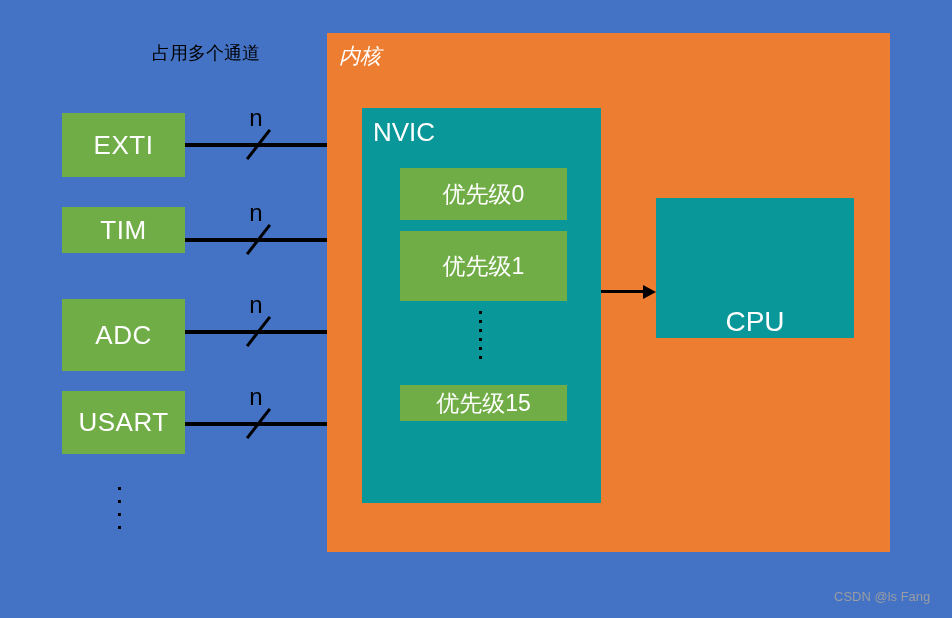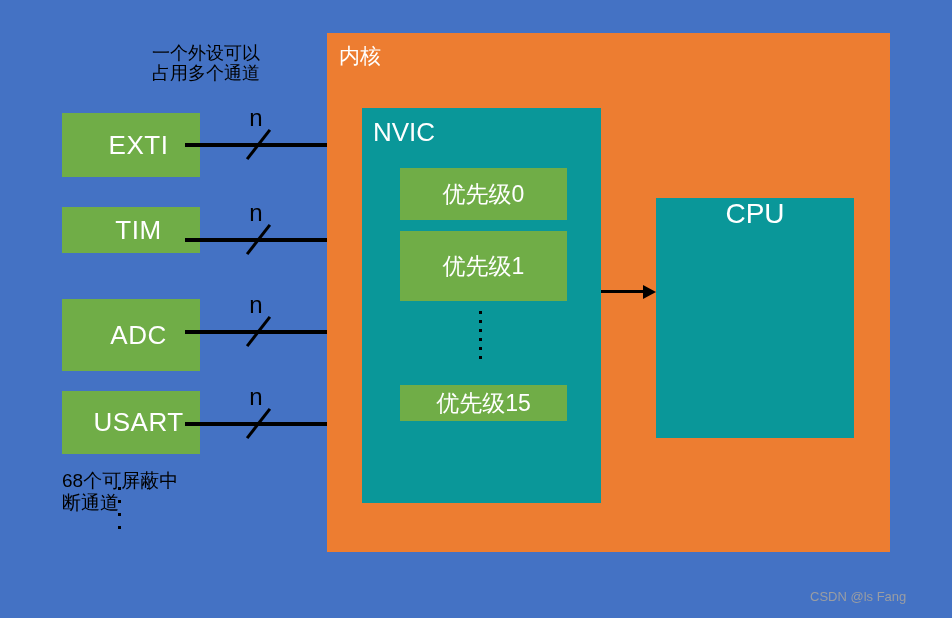--- a/index.html
+++ b/index.html
@@ -18,21 +18,20 @@
     position: absolute;
     left: 62px;
     width: 123px;
     background: #70AD47;
     color: #ffffff;
     display: flex;
     align-items: center;
     justify-content: center;
     font-size: 26px;
     letter-spacing: 0.5px;
-    padding-left: 15px;
   }
 
   
   .arrow-line {
     position: absolute;
     height: 4px;
     background: #000000;
   }
   .arrow-head {
     position: absolute;
@@ -66,20 +65,21 @@
     width: 563px;
     height: 519px;
     background: #ED7D31;
   }
   .kernel-title {
     position: absolute;
     left: 12px;
     top: 9px;
     color: #ffffff;
     font-size: 21px;
+    font-style: italic;
   }
 
   
   .nvic {
     position: absolute;
     left: 35px;
     top: 75px;
     width: 239px;
     height: 395px;
     background: #0A9799;
@@ -116,25 +116,25 @@
   }
   .vdots.nvic-dots span { margin-bottom: 6px; }
   .vdots.chan-dots span { margin-bottom: 10px; }
 
   
   .cpu {
     position: absolute;
     left: 329px;
     top: 165px;
     width: 198px;
-    height: 240px;
+    height: 140px;
     background: #0A9799;
     color: #ffffff;
     display: flex;
-    align-items: flex-start;
+    align-items: flex-end;
     justify-content: center;
     font-size: 28px;
   }
 
   
   .top-note {
     position: absolute;
     left: 142px;
     top: 43px;
     width: 128px;
@@ -148,33 +148,32 @@
     left: 62px;
     top: 470px;
     width: 140px;
     color: #000000;
     font-size: 19px;
     line-height: 22px;
   }
 
   .watermark {
     position: absolute;
-    left: 810px;
+    left: 834px;
     top: 589px;
     font-size: 13px;
     color: #9a9da3;
   }
 </style>
 </head>
 <body>
 
 <div class="stage">
 
   <div class="top-note">
-    <div>一个外设可以</div>
     <div>占用多个通道</div>
   </div>
 
   <div class="pbox" style="top:113px;height:64px">
     <span>EXTI</span>
   </div>
   <div class="pbox" style="top:207px;height:46px">
     <span>TIM</span>
   </div>
   <div class="pbox" style="top:299px;height:72px">
@@ -232,24 +231,20 @@
     </div>
 
     <div class="arrow-line" style="left:274px;top:257px;width:43px;height:3px"></div>
     <div class="arrow-head" style="left:316px;top:252px"></div>
 
     <div class="cpu">
       <span>CPU</span>
     </div>
   </div>
 
-  <div class="bottom-note">
-    <div>68个可屏蔽中</div>
-    <div>断通道</div>
-  </div>
 
   <div class="vdots chan-dots" style="left:118px;top:487px">
     <span></span>
       <span></span>
       <span></span>
       <span></span>
   </div>
 
   <div class="watermark">CSDN @ls Fang</div>
 

